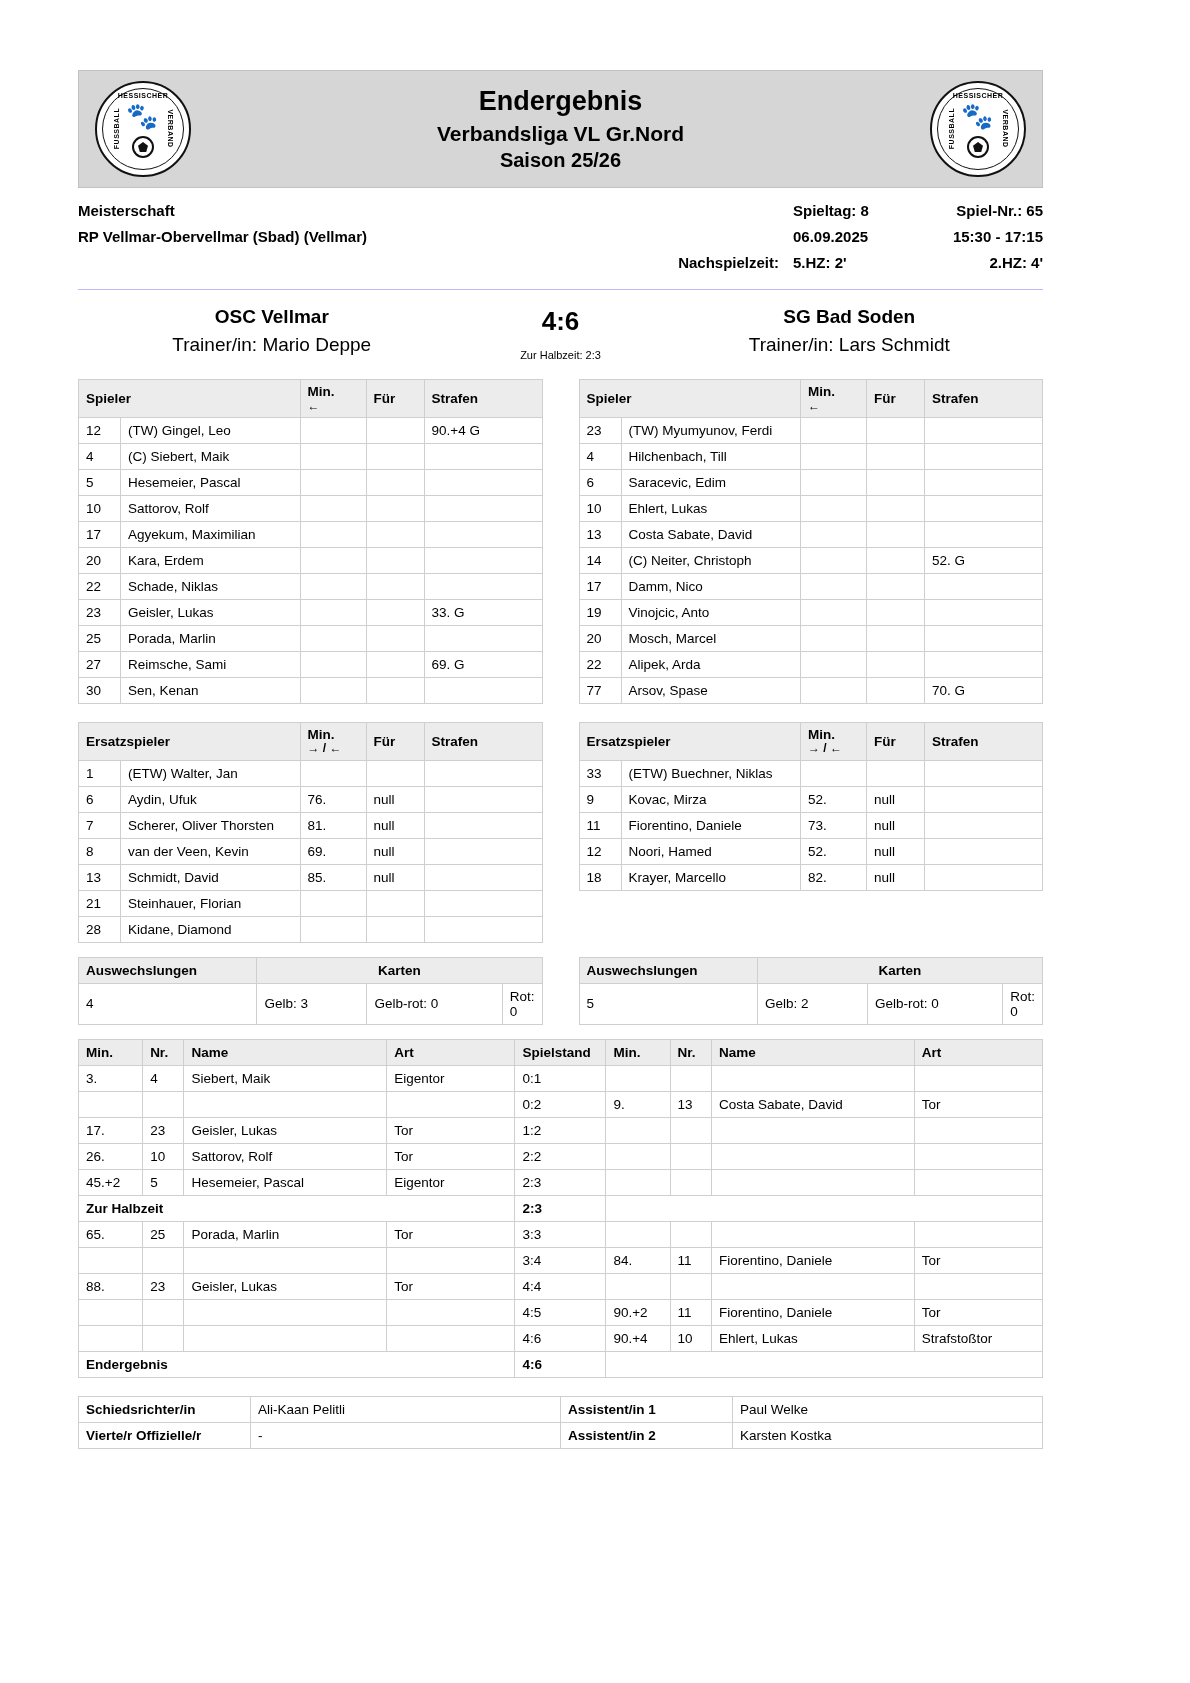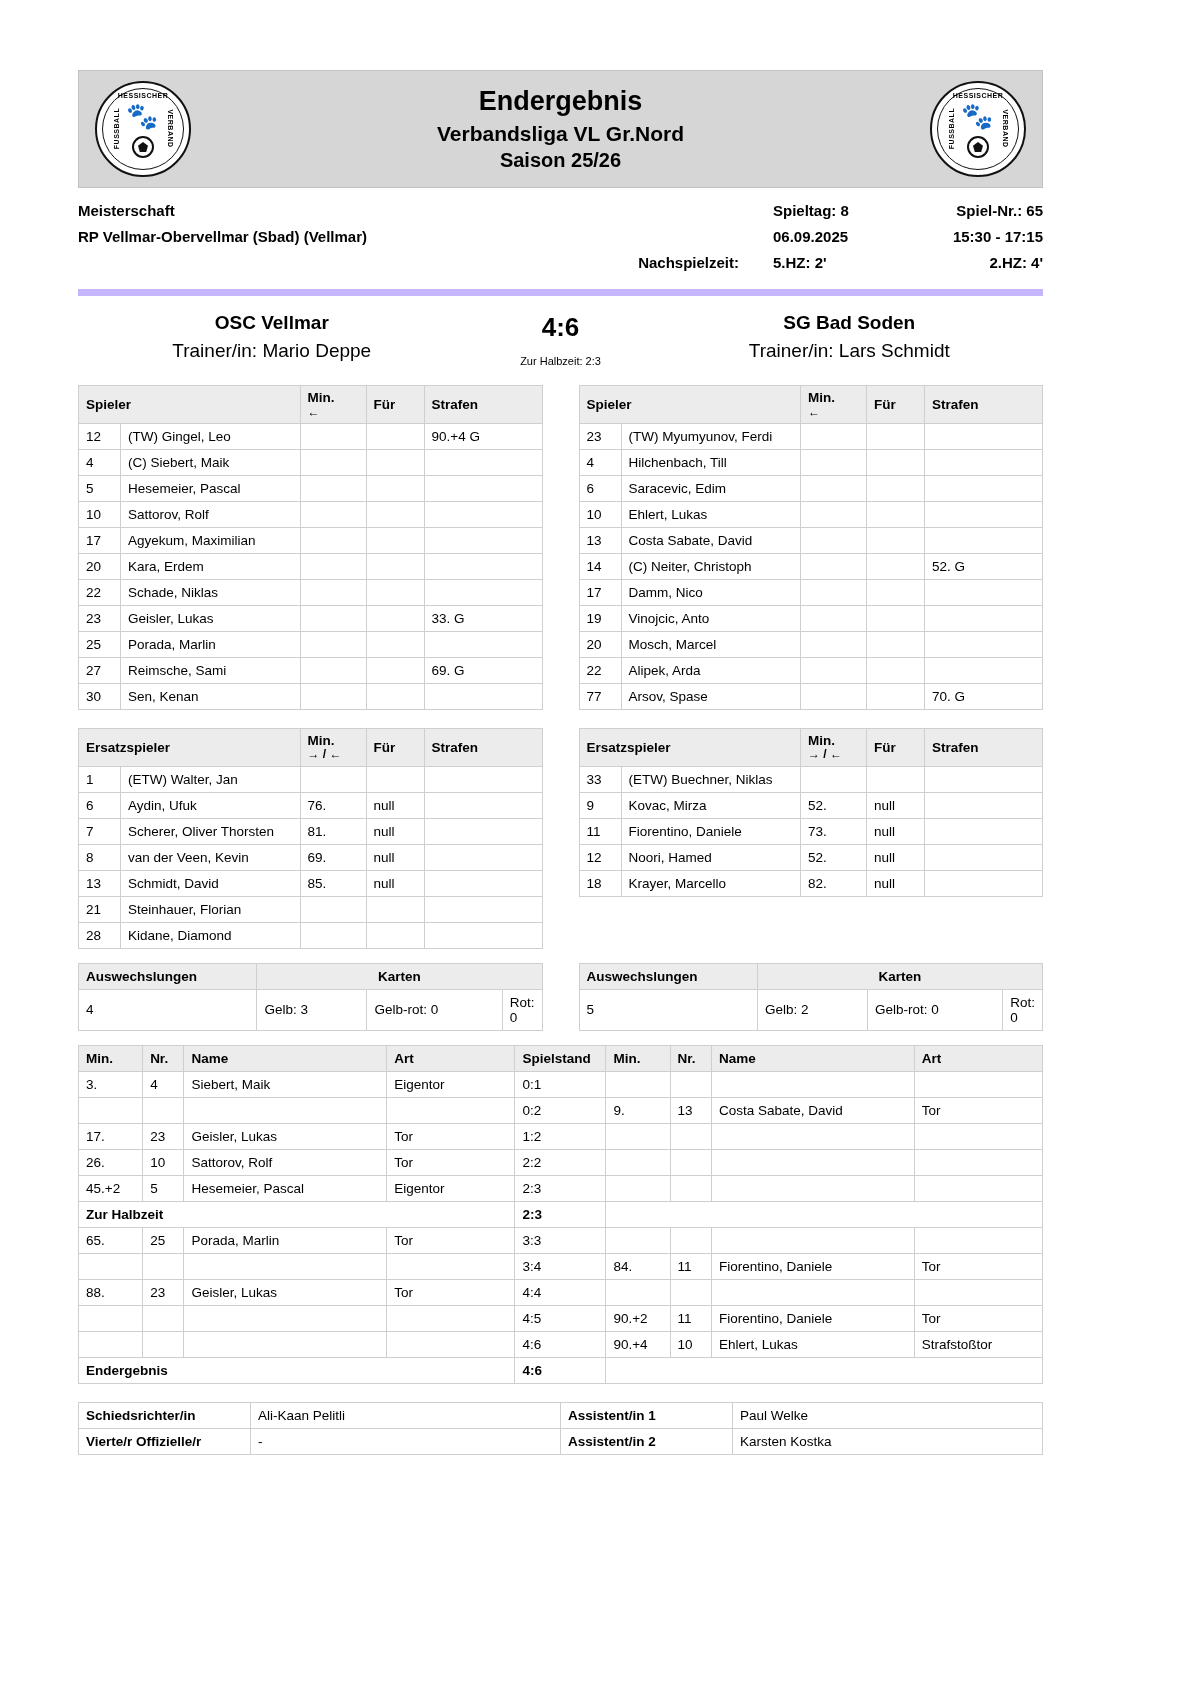--- a/index.html
+++ b/index.html
@@ -76,26 +76,26 @@
   .banner-title { text-align: center; flex: 1; }
   .banner-title .l1 { font-size: 27px; font-weight: bold; line-height: 1.32; }
   .banner-title .l2 { font-size: 21px; font-weight: bold; line-height: 1.32; }
   .banner-title .l3 { font-size: 20px; font-weight: bold; line-height: 1.32; }
 
   
   .meta {
     margin-top: 10px;
     font-size: 15px;
     font-weight: bold;
-    border-bottom: 7px solid #c4b5fd;
+    border-bottom: 1px solid #c4b5fd;
     padding-bottom: 14px;
   }
   .meta-row { display: flex; justify-content: space-between; line-height: 1.72; }
   .meta-left { white-space: nowrap; }
-  .meta-right { display: flex; gap: 34px; }
+  .meta-right { display: flex; gap: 14px; }
   .meta-right span.w1 { min-width: 118px; text-align: left; }
   .meta-right span.w2 { min-width: 118px; text-align: right; }
 
   
   .teams {
     display: flex;
     align-items: flex-start;
     margin-top: 16px;
     margin-bottom: 18px;
   }

